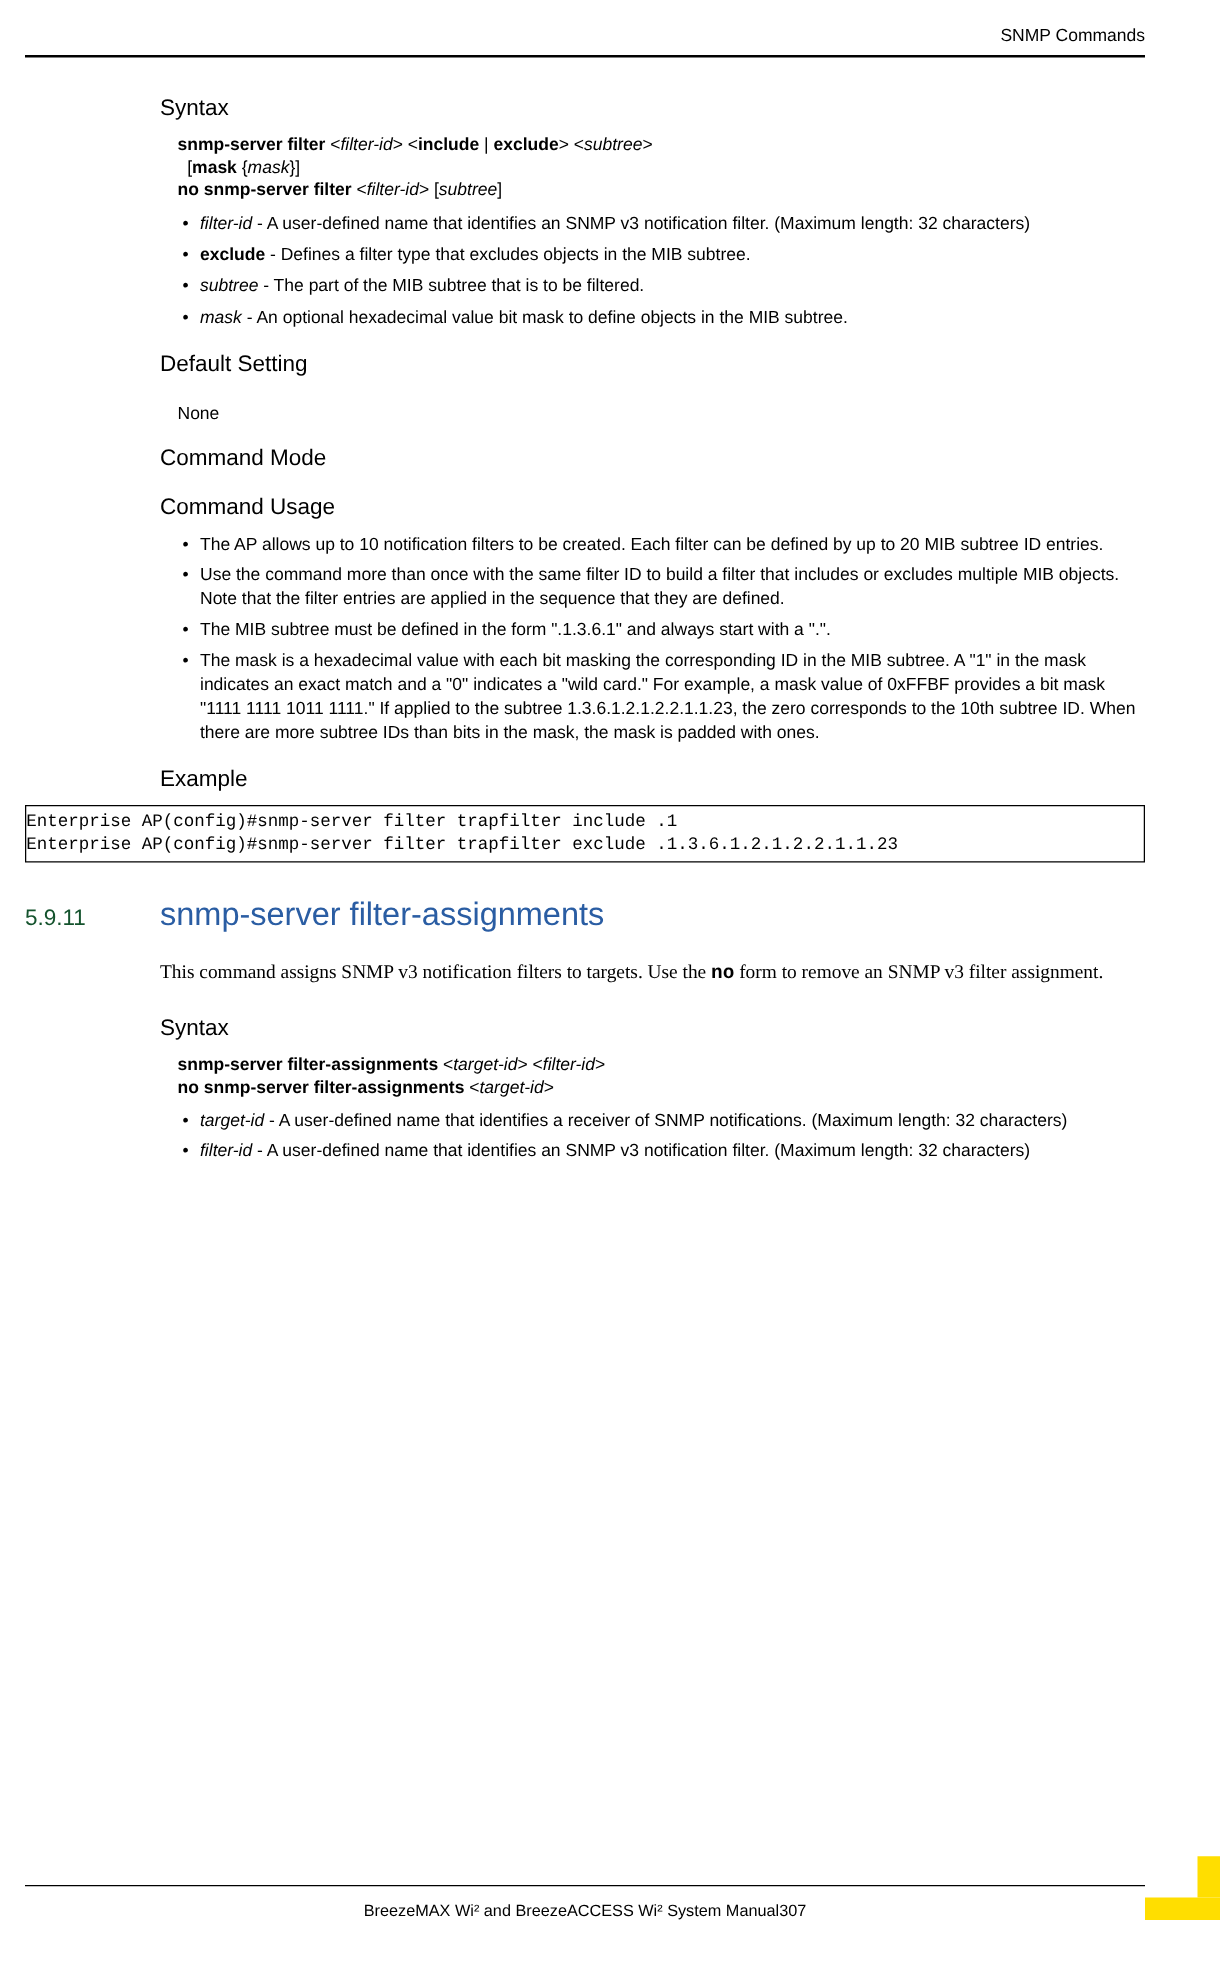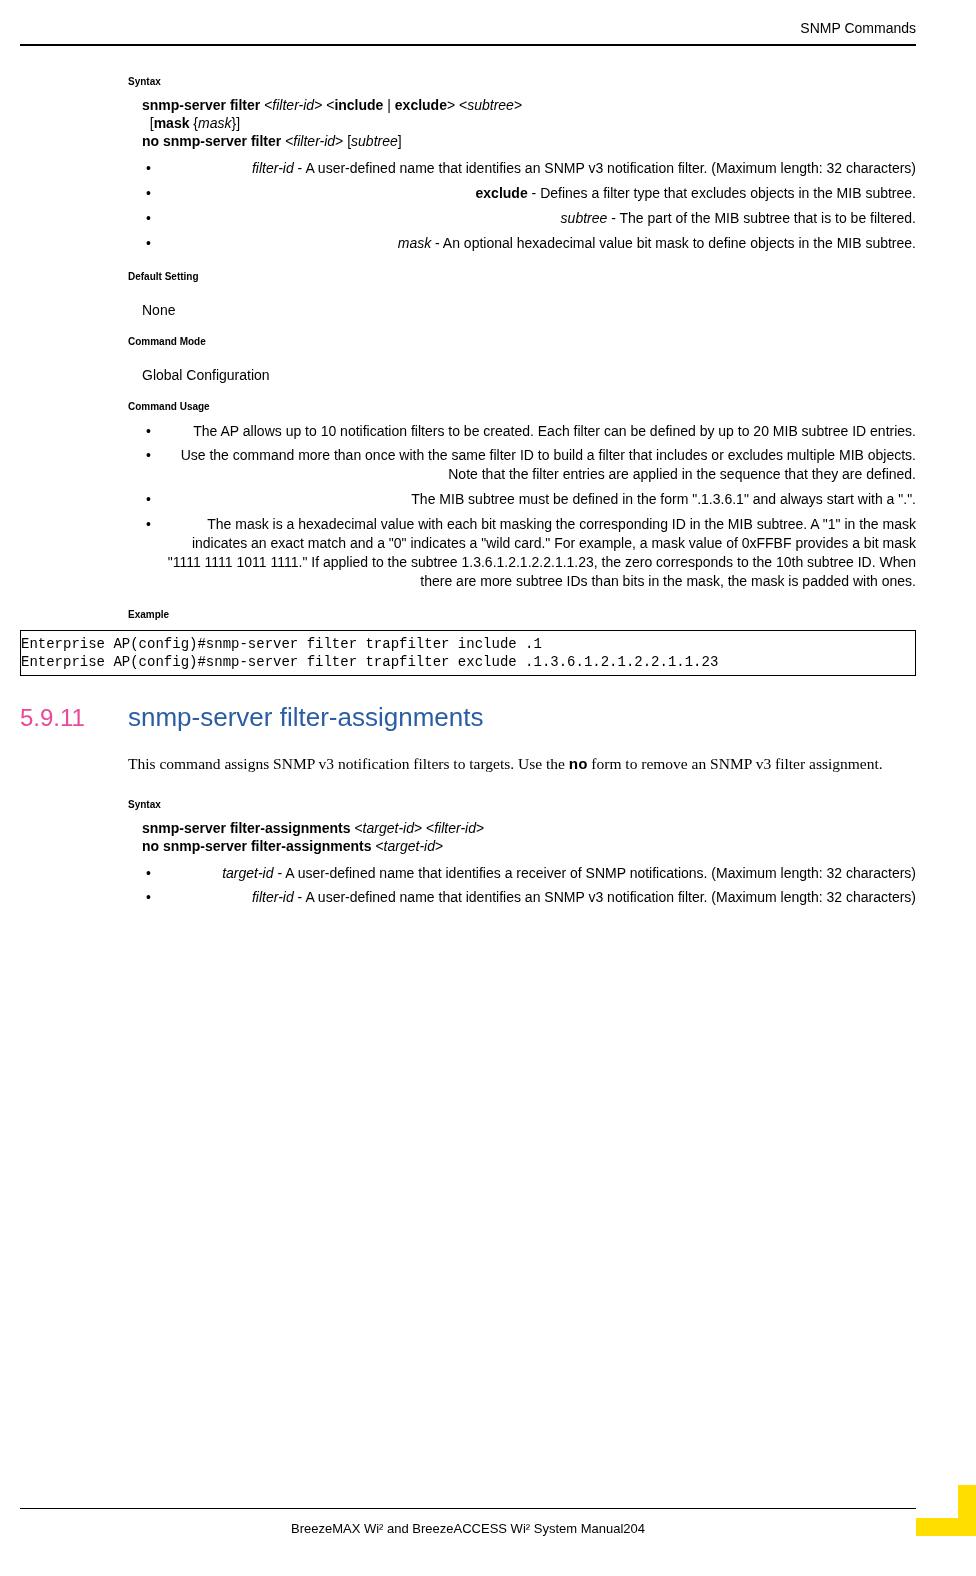--- a/index.html
+++ b/index.html
@@ -20,22 +20,22 @@
       font-size: 14px;
       padding-bottom: 8px;
       border-bottom: 2px solid #000;
       margin-bottom: 30px;
       padding-right: 0;
     }
     .content {
       margin-left: 108px;
     }
     .section-heading {
-      font-weight: bold;
-      font-size: 10px;
+      font-weight: normal;
+      font-size: 18px;
       margin-top: 18px;
       margin-bottom: 10px;
     }
     .indent-1 {
       margin-left: 14px;
     }
     .syntax-line {
       margin-bottom: 2px;
     }
     .bold { font-weight: bold; }
@@ -43,21 +43,20 @@
     .bullet-list {
       list-style: none;
       margin-top: 10px;
       margin-left: 14px;
     }
     .bullet-list li {
       position: relative;
       padding-left: 18px;
       margin-bottom: 6px;
       line-height: 1.35;
-      text-align: right;
     }
     .bullet-list li::before {
       content: "•";
       position: absolute;
       left: 4px;
       top: 0;
     }
     .plain-text {
       margin-left: 14px;
       margin-top: 20px;
@@ -73,22 +72,22 @@
       line-height: 1.3;
     }
     .section-title-row {
       display: flex;
       align-items: baseline;
       margin-top: 26px;
       margin-bottom: 16px;
       margin-left: -108px;
     }
     .section-number {
-      color: #ec4899;
-      font-size: 24px;
+      color: #14532d;
+      font-size: 18px;
       font-family: Verdana, Arial, sans-serif;
       width: 108px;
       flex-shrink: 0;
     }
     .section-title {
       color: #2a5da3;
       font-size: 26px;
       font-family: Verdana, Arial, sans-serif;
     }
     .body-paragraph {
@@ -151,21 +150,20 @@
       <li><span class="italic">filter-id</span><span> - A user-defined name that identifies an SNMP v3 notification filter. (Maximum length: 32 characters)</span></li>
       <li><span class="bold">exclude</span><span> - Defines a filter type that excludes objects in the MIB subtree.</span></li>
       <li><span class="italic">subtree</span><span> - The part of the MIB subtree that is to be filtered.</span></li>
       <li><span class="italic">mask</span><span> - An optional hexadecimal value bit mask to define objects in the MIB subtree.</span></li>
     </ul>
 
     <div class="section-heading">Default Setting</div>
     <div class="plain-text">None</div>
 
     <div class="section-heading">Command Mode</div>
-    <div class="plain-text">Global Configuration</div>
 
     <div class="section-heading">Command Usage</div>
     <ul class="bullet-list">
       <li>The AP allows up to 10 notification filters to be created. Each filter can be defined by up to 20 MIB subtree ID entries.</li>
       <li>Use the command more than once with the same filter ID to build a filter that includes or excludes multiple MIB objects. Note that the filter entries are applied in the sequence that they are defined.</li>
       <li>The MIB subtree must be defined in the form ".1.3.6.1" and always start with a ".".</li>
       <li>The mask is a hexadecimal value with each bit masking the corresponding ID in the MIB subtree. A "1" in the mask indicates an exact match and a "0" indicates a "wild card." For example, a mask value of 0xFFBF provides a bit mask "1111 1111 1011 1111." If applied to the subtree 1.3.6.1.2.1.2.2.1.1.23, the zero corresponds to the 10th subtree ID. When there are more subtree IDs than bits in the mask, the mask is padded with ones.</li>
     </ul>
 
     <div class="section-heading">Example</div>
@@ -188,15 +186,15 @@
     <ul class="bullet-list">
       <li><span class="italic">target-id</span><span> - A user-defined name that identifies a receiver of SNMP notifications. (Maximum length: 32 characters)</span></li>
       <li><span class="italic">filter-id</span><span> - A user-defined name that identifies an SNMP v3 notification filter. (Maximum length: 32 characters)</span></li>
     </ul>
 
   </div>
 </div>
 
 <div class="footer">
   <span>BreezeMAX Wi² and BreezeACCESS Wi² System Manual</span>
-  <span>204</span>
+  <span>307</span>
 </div>
 <div class="footer-corner"></div>
 
 </body></html>

